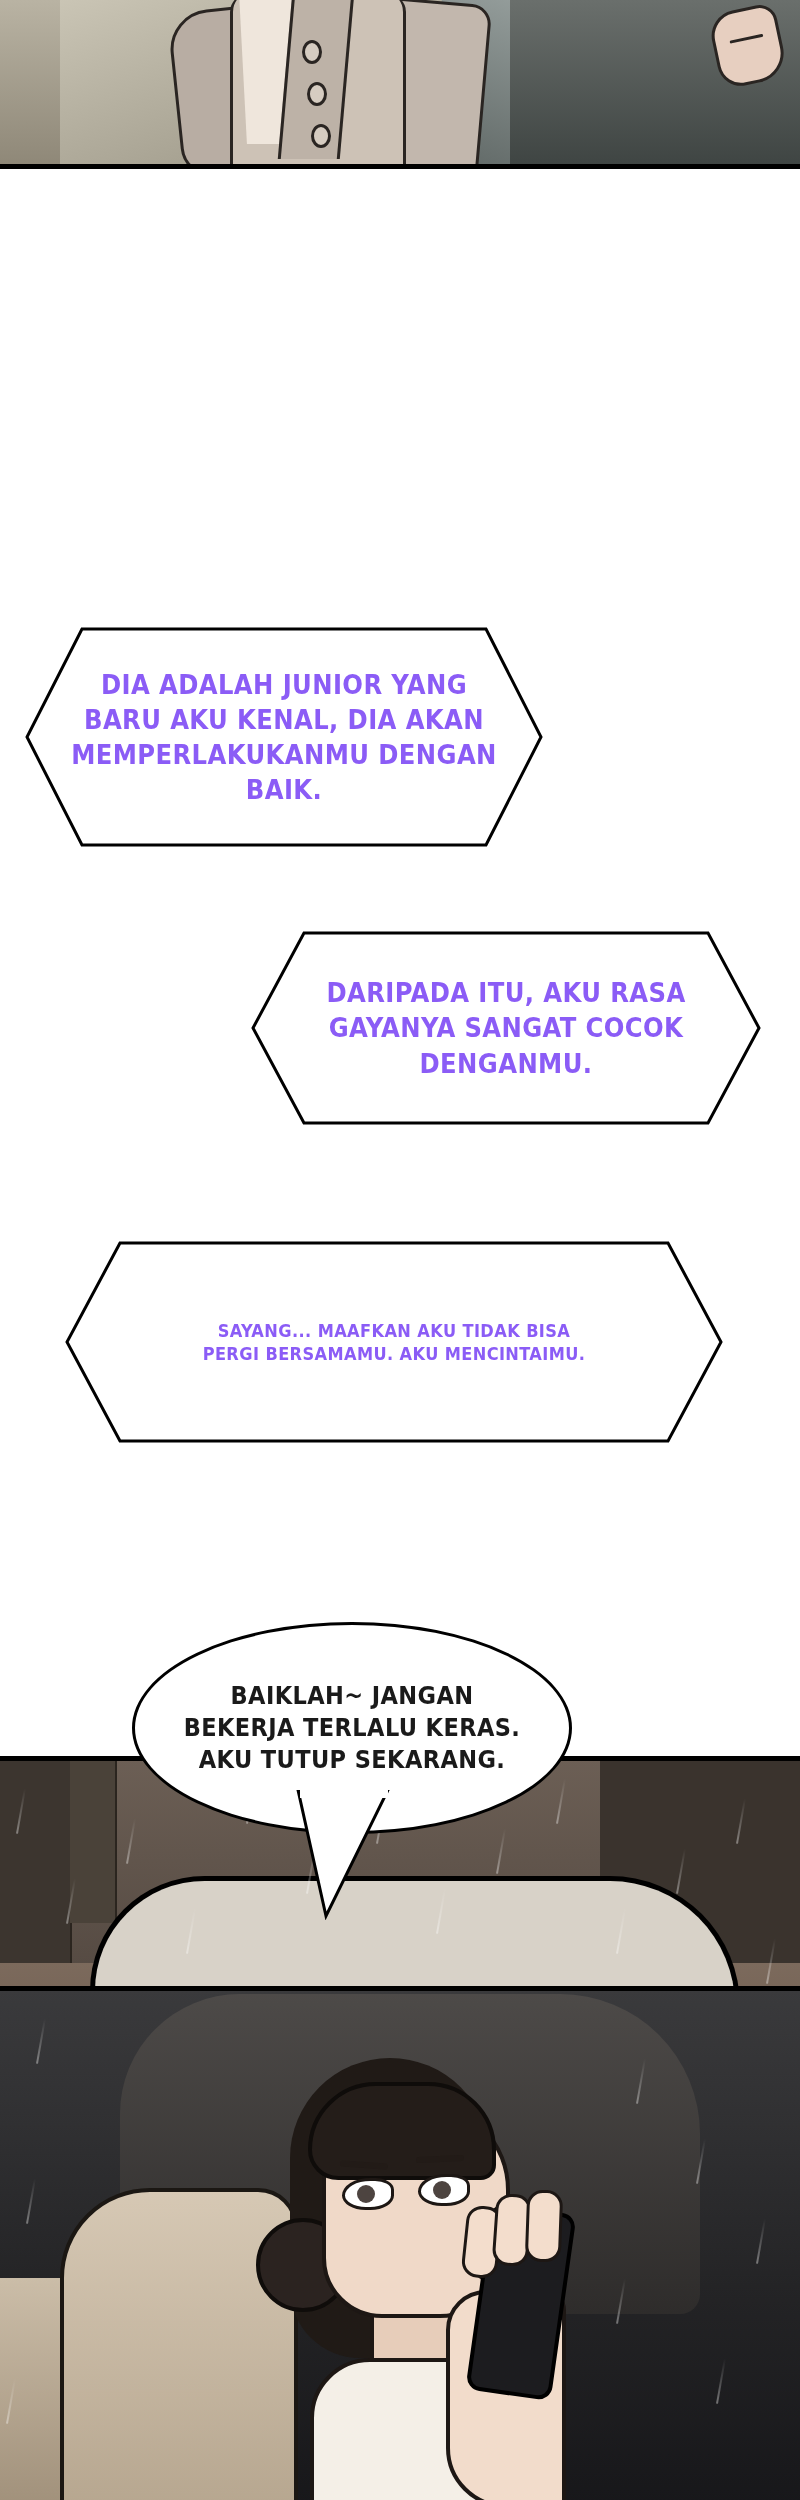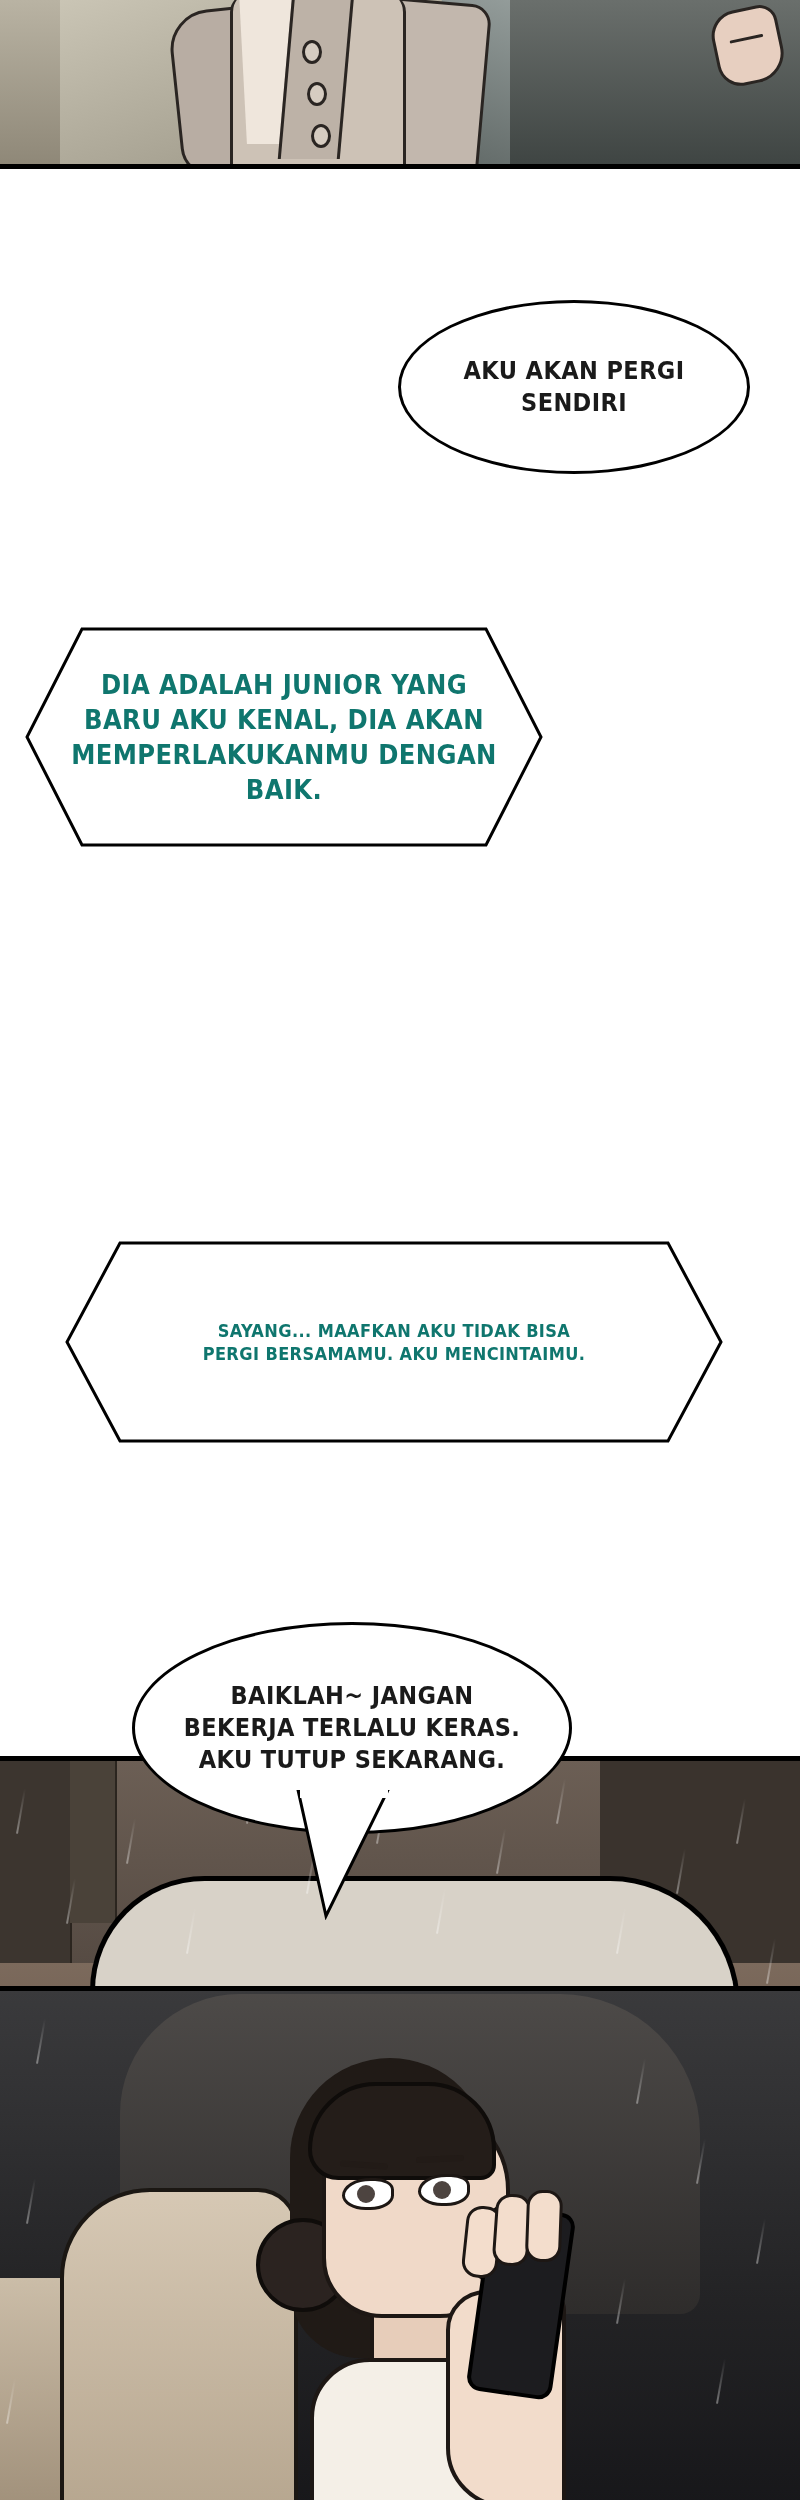--- a/index.html
+++ b/index.html
@@ -380,21 +380,21 @@
     width: 100%; height: 100%;
     display: flex;
     align-items: center;
     justify-content: center;
     text-align: center;
     white-space: pre-line;
     font-weight: 700;
     text-transform: uppercase;
     letter-spacing: .4px;
     line-height: 1.3;
-    color: #0f766e;
+    color: #8b5cf6;
     font-family: "DejaVu Sans Condensed", "Liberation Sans", sans-serif;
   }
 
   
   #bubble-1 {
     left: 398px; top: 300px;
     width: 352px; height: 174px;
     font-size: 25px;
   }
   
@@ -500,33 +500,39 @@
       <i style="left:700px; top:380px;"></i>
       <i style="left:760px; top:460px;"></i>
       <i style="left:620px; top:520px;"></i>
       <i style="left:720px; top:600px;"></i>
       <i style="left:30px;  top:420px;"></i>
       <i style="left:10px;  top:620px;"></i>
     </div>
   </div>
   <div class="panel-bottom-border"></div>
 
-  <div class="bubble oval" id="bubble-1">Aku akan pergi
-sendiri</div>
 
   <div class="hexwrap" id="bubble-2">
     <svg width="520" height="222" viewBox="0 0 520 222">
       <polygon points="58,3 462,3 517,111 462,219 58,219 3,111" fill="#ffffff" stroke="#000000" stroke-width="3"></polygon>
     </svg>
     <div class="hextext">Dia adalah junior yang
 baru aku kenal, dia akan
 memperlakukanmu dengan
 baik.</div>
   </div>
 
+  <div class="hexwrap" id="bubble-3">
+    <svg width="512" height="196" viewBox="0 0 512 196">
+      <polygon points="54,3 458,3 509,98 458,193 54,193 3,98" fill="#ffffff" stroke="#000000" stroke-width="3"></polygon>
+    </svg>
+    <div class="hextext">Daripada itu, aku rasa
+gayanya sangat cocok
+denganmu.</div>
+  </div>
 
   <div class="hexwrap" id="bubble-4">
     <svg width="660" height="204" viewBox="0 0 660 204">
       <polygon points="56,3 604,3 657,102 604,201 56,201 3,102" fill="#ffffff" stroke="#000000" stroke-width="3"></polygon>
     </svg>
     <div class="hextext">Sayang... maafkan aku tidak bisa
 pergi bersamamu. Aku mencintaimu.</div>
   </div>
 
   <div class="tail">

